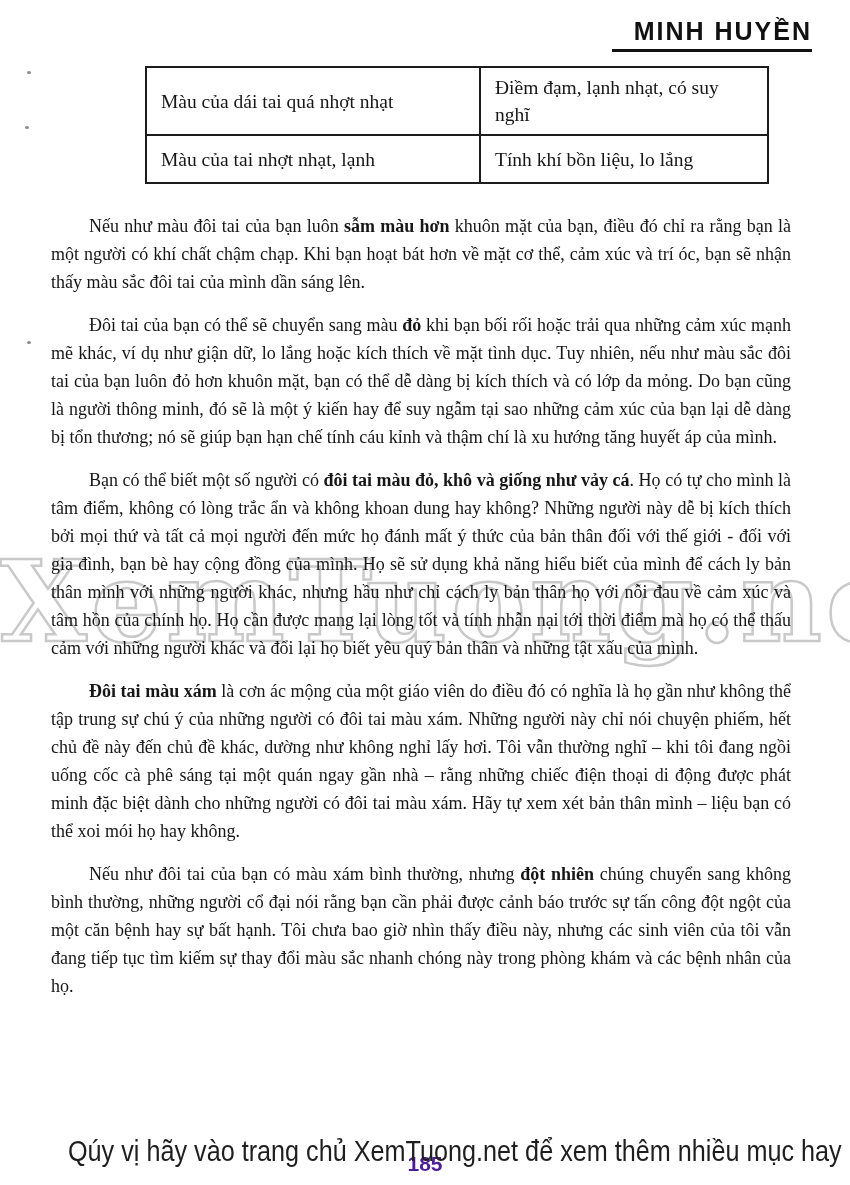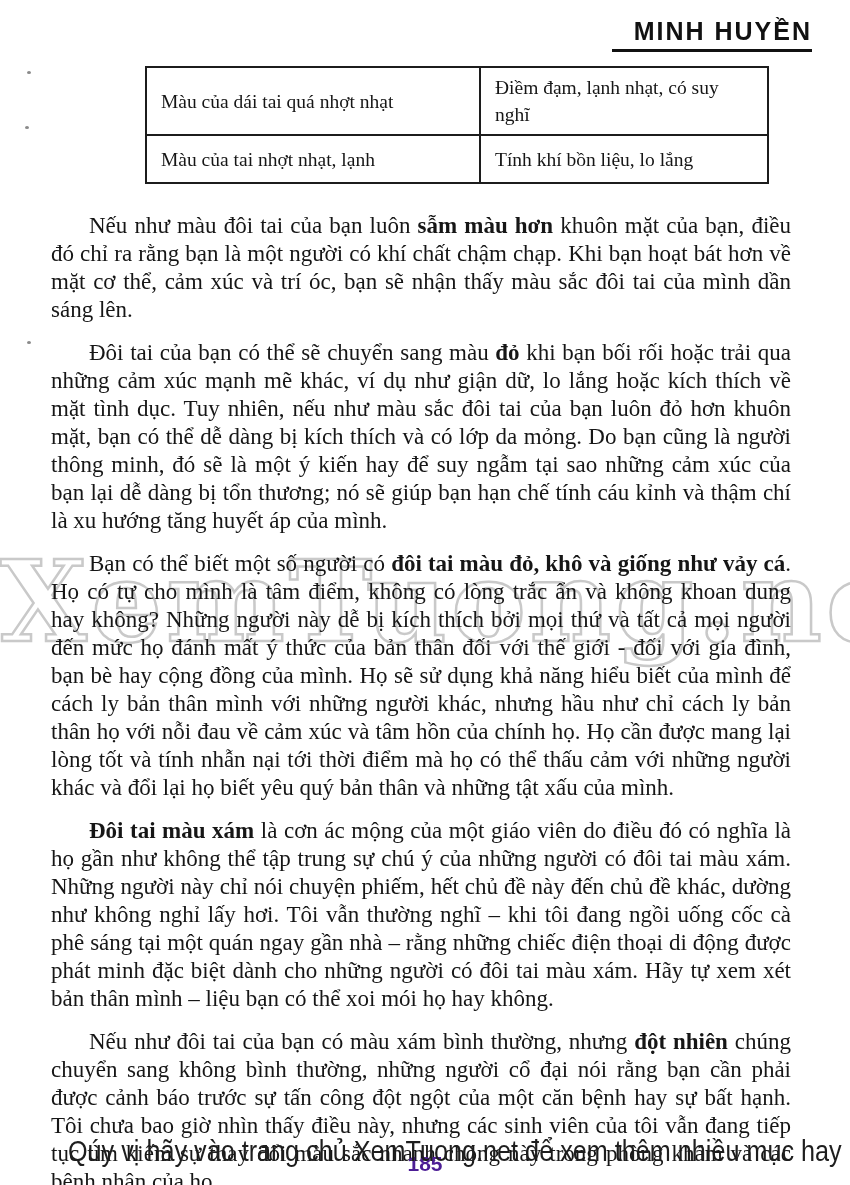--- a/index.html
+++ b/index.html
@@ -71,21 +71,21 @@
 
   
   .body-text {
     position: absolute;
     top: 197px; left: 51px;
     width: 740px;
     z-index: 1;
   }
   .para {
     margin: 15px 0 0 0;
-    font-size: 23px;
+    font-size: 18px;
     line-height: 28px;
     text-align: justify;
     text-indent: 38px;
     color: #161616;
   }
   .para b { font-weight: bold; }
 
   
   .footer {
     position: absolute;

